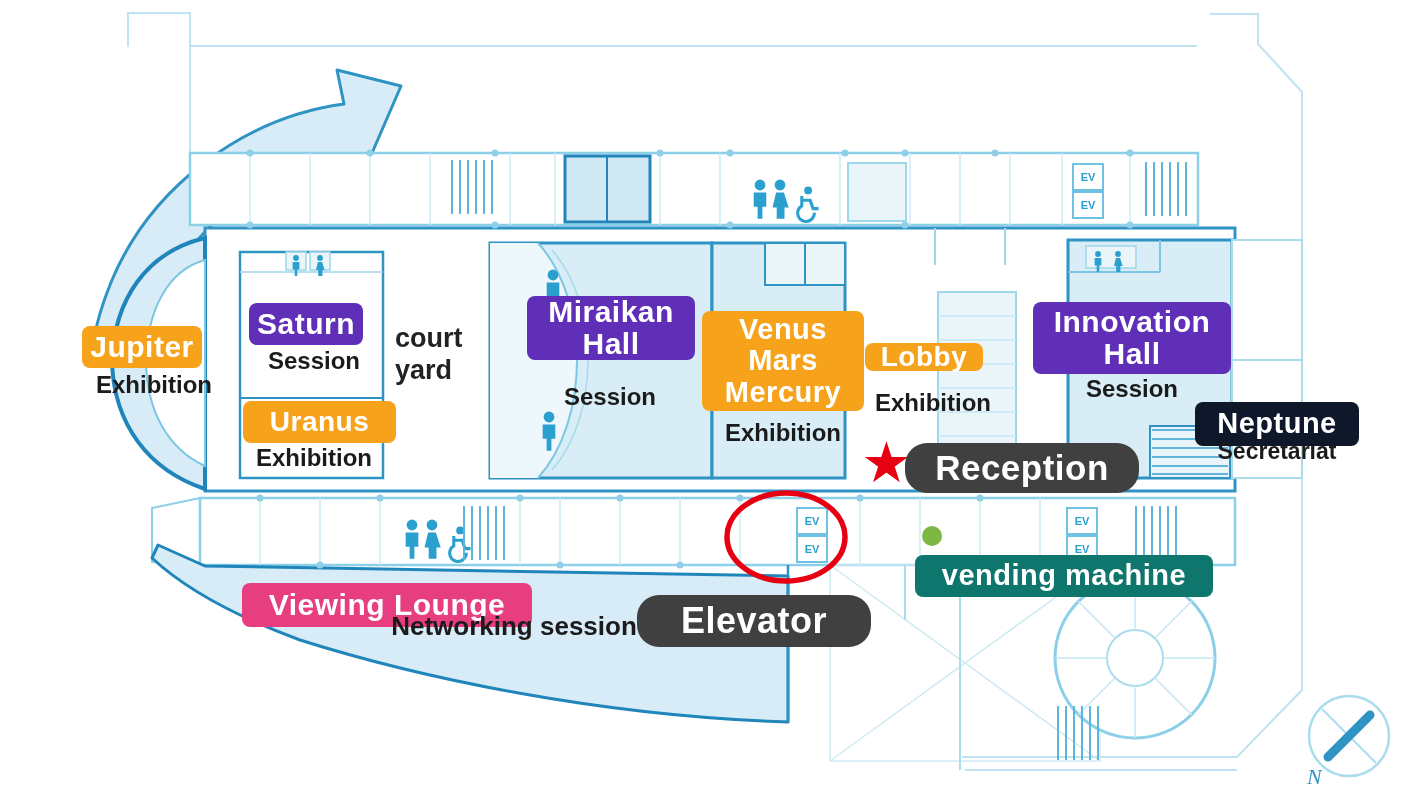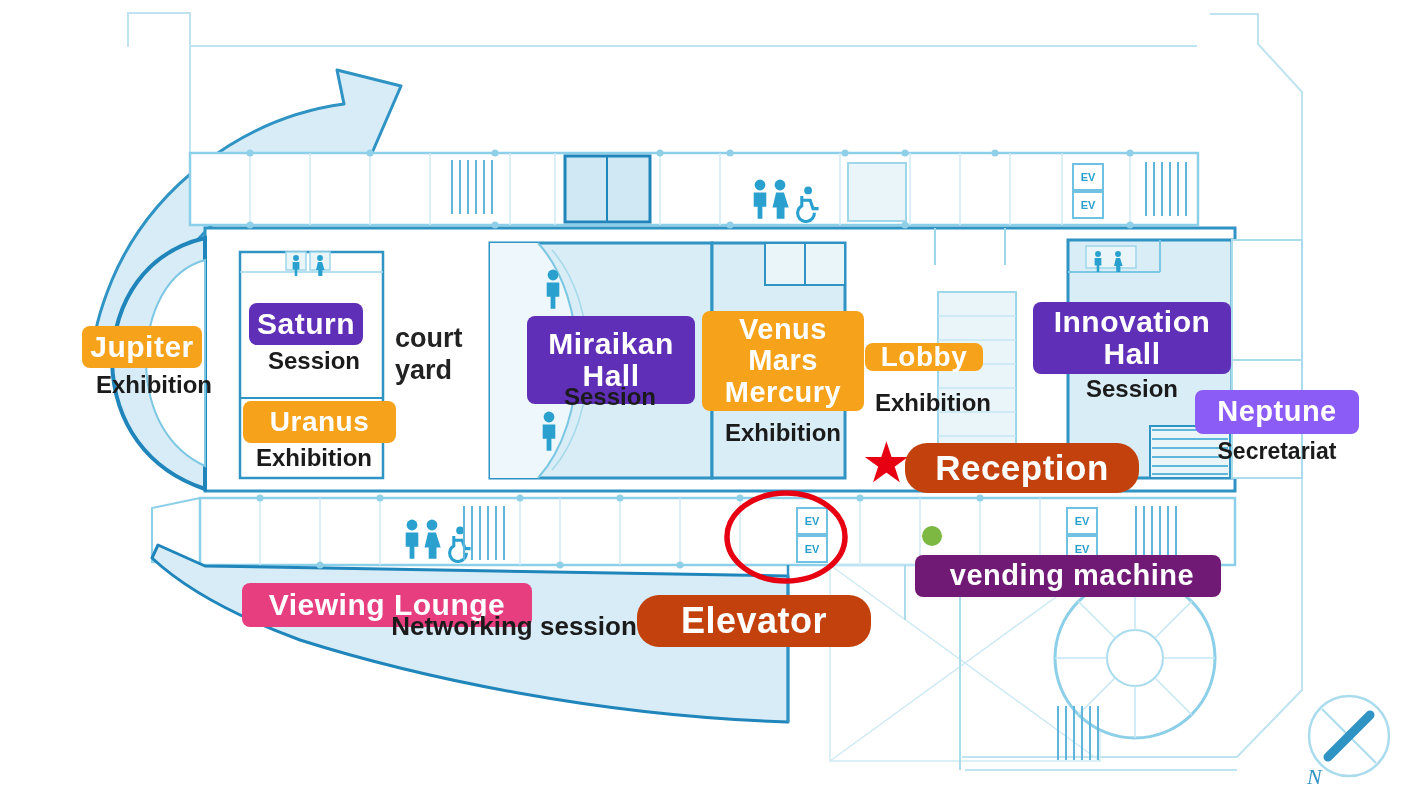--- a/index.html
+++ b/index.html
@@ -5,24 +5,24 @@
   html,body{margin:0;padding:0;background:#ffffff;}
   #stage{position:relative;width:1428px;height:804px;background:#ffffff;overflow:hidden;
          font-family:"Liberation Sans",sans-serif;}
   #plan-svg{position:absolute;left:0;top:0;}
   .badge{position:absolute;display:flex;flex-direction:column;align-items:center;justify-content:center;
          color:#ffffff;font-weight:bold;border-radius:8px;line-height:1.08;text-align:center;
          letter-spacing:0.5px;}
   .badge span{display:block;}
   .orange{background:#f6a21b;}
   .purple{background:#5f2fb8;}
-  .cyan{background:#8b5cf6;}
-  .red{background:#c2410c;border-radius:22px;}
+  .cyan{background:#0f172a;margin-top:12px;}
+  .red{background:#404040;border-radius:22px;}
   .pink{background:#e73e80;}
-  .green{background:#701a75;padding-left:8px;}
+  .green{background:#0f766e;}
   .sub{position:absolute;font-weight:bold;color:#1b1b1b;text-align:center;line-height:1.1;}
   .plain-label{position:absolute;font-weight:bold;color:#222;text-align:left;line-height:1.2;}
   .star{position:absolute;color:#e60012;font-weight:bold;line-height:1;}
 </style>
 </head>
 <body>
 
 <div id="stage">
 
 <svg id="plan-svg" width="1428" height="804" viewBox="0 0 1428 804">
@@ -209,21 +209,21 @@
 <div class="badge orange" style="left:243px;top:401px;width:153px;height:42px;font-size:28px">
   <span>Uranus</span>
 </div>
 <div class="sub" style="left:240px;top:445px;width:148px;font-size:24px">Exhibition</div>
 
 <div class="plain-label" style="left:395px;top:322px;width:92px;font-size:27px">
   <span>court</span>
   <span>yard</span>
 </div>
 
-<div class="badge purple" style="left:527px;top:316px;width:168px;height:88px;font-size:30px">
+<div class="badge purple" style="left:527px;top:296px;width:168px;height:64px;font-size:30px">
   <span>Miraikan</span>
   <span>Hall</span>
 </div>
 <div class="sub" style="left:540px;top:384px;width:140px;font-size:24px">Session</div>
 
 <div class="badge orange" style="left:702px;top:311px;width:162px;height:100px;font-size:29px">
   <span>Venus</span>
   <span>Mars</span>
   <span>Mercury</span>
 </div>

